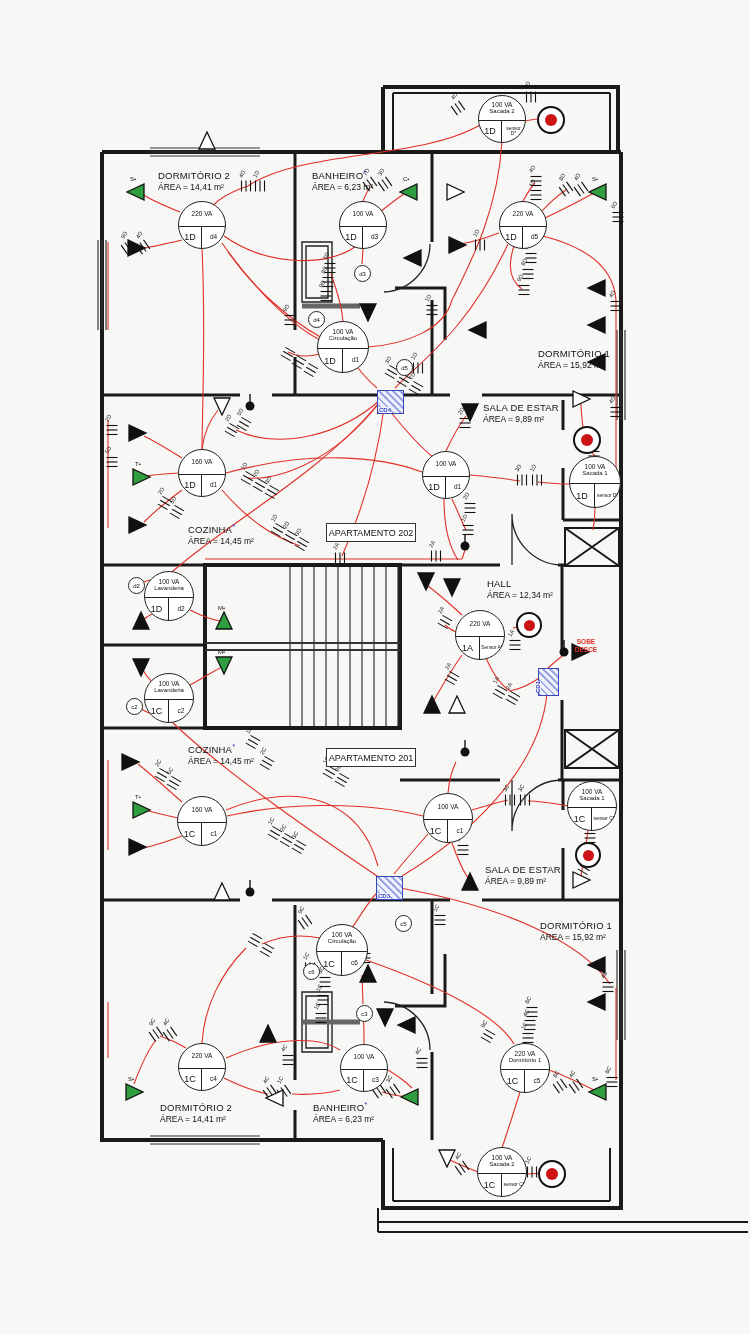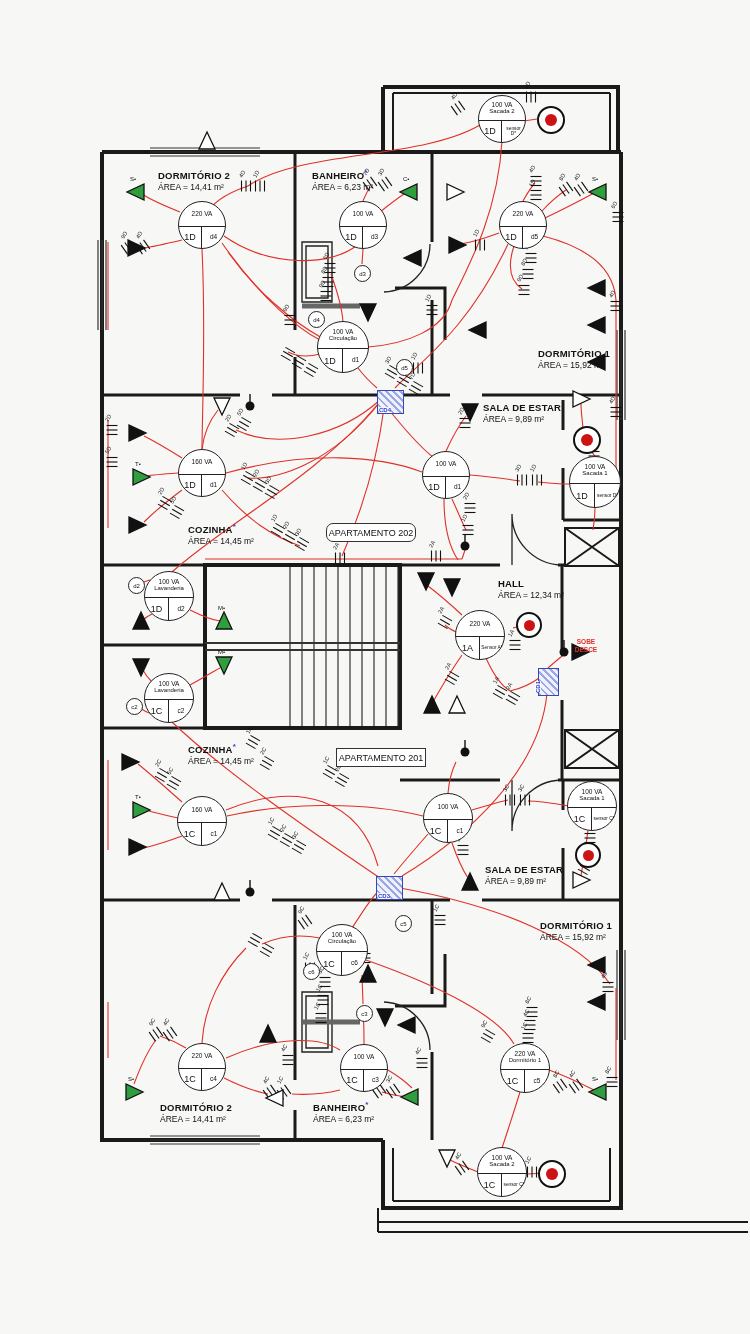--- a/index.html
+++ b/index.html
@@ -1,20 +1,20 @@
 <!DOCTYPE html>
 <html><head>
 <meta charset="utf-8">
 <style>
   html,body{margin:0;padding:0;background:#eef0ee;}
   #canvas{position:relative;width:750px;height:1334px;background:#f7f7f5;overflow:hidden;
           font-family:"Liberation Sans",sans-serif;color:#111;}
   #plan-svg{position:absolute;left:0;top:0;}
   .room{position:absolute;}
-  .room-name{font-weight:bold;font-size:9.5px;letter-spacing:.2px;white-space:nowrap;}
+  .room-name{font-weight:normal;font-size:9.5px;letter-spacing:.2px;white-space:nowrap;}
   .room-area{font-size:8.5px;margin-top:1px;white-space:nowrap;}
   .star{color:#2b3fd0;font-size:8px;vertical-align:super;}
   .lum{position:absolute;border:1.6px solid #222;border-radius:50%;background:rgba(255,255,255,.95);
        display:flex;flex-direction:column;box-sizing:border-box;z-index:5;}
   .lum-top{flex:1;display:flex;flex-direction:column;align-items:center;justify-content:center;
            font-size:6.5px;line-height:1.1;text-align:center;}
   .lum-sub{font-size:6px;}
   .lum-bot{height:46%;display:flex;border-top:1.4px solid #222;}
   .lum-circ{flex:1.05;display:flex;align-items:center;justify-content:center;font-size:9px;}
   .lum-key{flex:1;border-left:1.4px solid #222;display:flex;align-items:center;justify-content:center;
@@ -865,21 +865,21 @@
         <div class="room-area">ÁREA = 15,92 m²</div>
       </div>
       <div class="room" style="left: 483px; top: 400px;">
         <div class="room-name"><span>SALA DE ESTAR</span><span class="star"></span></div>
         <div class="room-area">ÁREA = 9,89 m²</div>
       </div>
       <div class="room" style="left: 188px; top: 522px;">
         <div class="room-name"><span>COZINHA</span><span class="star">*</span></div>
         <div class="room-area">ÁREA = 14,45 m²</div>
       </div>
-      <div class="room" style="left: 498px; top: 576px;">
+      <div class="room" style="left: 487px; top: 576px;">
         <div class="room-name"><span>HALL</span><span class="star"></span></div>
         <div class="room-area">ÁREA = 12,34 m²</div>
       </div>
       <div class="room" style="left: 188px; top: 742px;">
         <div class="room-name"><span>COZINHA</span><span class="star">*</span></div>
         <div class="room-area">ÁREA = 14,45 m²</div>
       </div>
       <div class="room" style="left: 485px; top: 862px;">
         <div class="room-name"><span>SALA DE ESTAR</span><span class="star"></span></div>
         <div class="room-area">ÁREA = 9,89 m²</div>
@@ -1083,22 +1083,22 @@
           <span class="lum-va">100 VA</span>
           <span class="lum-sub">Sacada 2</span>
         </div>
         <div class="lum-bot">
           <span class="lum-circ">1C</span>
           <span class="lum-key small">sensor C*</span>
         </div>
       </div>
     </div>
   <div id="apts-layer">
-      <div class="apt" style="left: 326px; top: 523px; width: 88px; height: 17px; border-radius: 7px;">APARTAMENTO 202</div>
-      <div class="apt" style="left: 336px; top: 748px; width: 88px; height: 17px;">APARTAMENTO 201</div>
+      <div class="apt" style="left: 326px; top: 523px; width: 88px; height: 17px;">APARTAMENTO 202</div>
+      <div class="apt" style="left: 326px; top: 748px; width: 88px; height: 17px;">APARTAMENTO 201</div>
     </div>
   <div id="panels-layer">
       <div class="panel" style="left: 377px; top: 390px; width: 25px; height: 22px;">
         <span class="panel-label">CD4</span>
       </div>
       <div class="panel" style="left: 376px; top: 876px; width: 25px; height: 22px;">
         <span class="panel-label">CD3</span>
       </div>
       <div class="panel vert" style="left: 538px; top: 668px; width: 19px; height: 26px;">
         <span class="panel-label">CD1</span>

